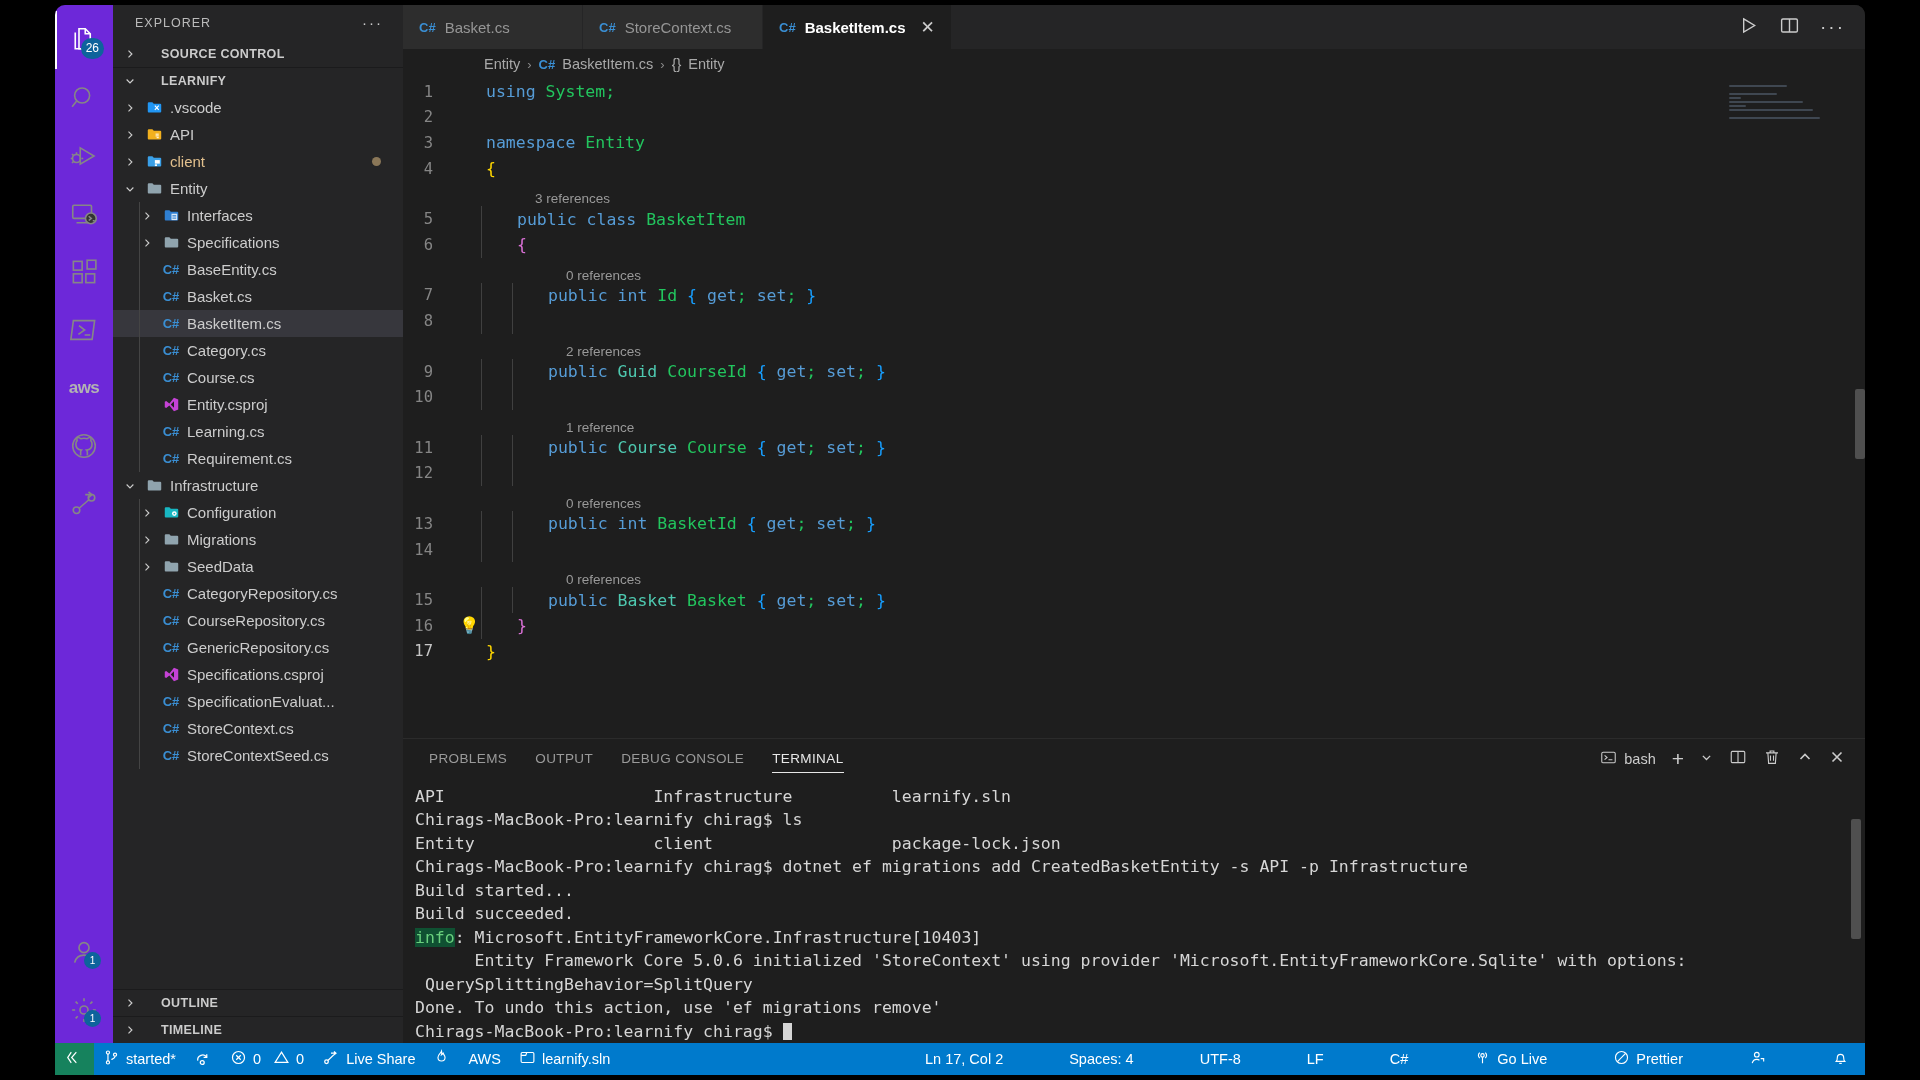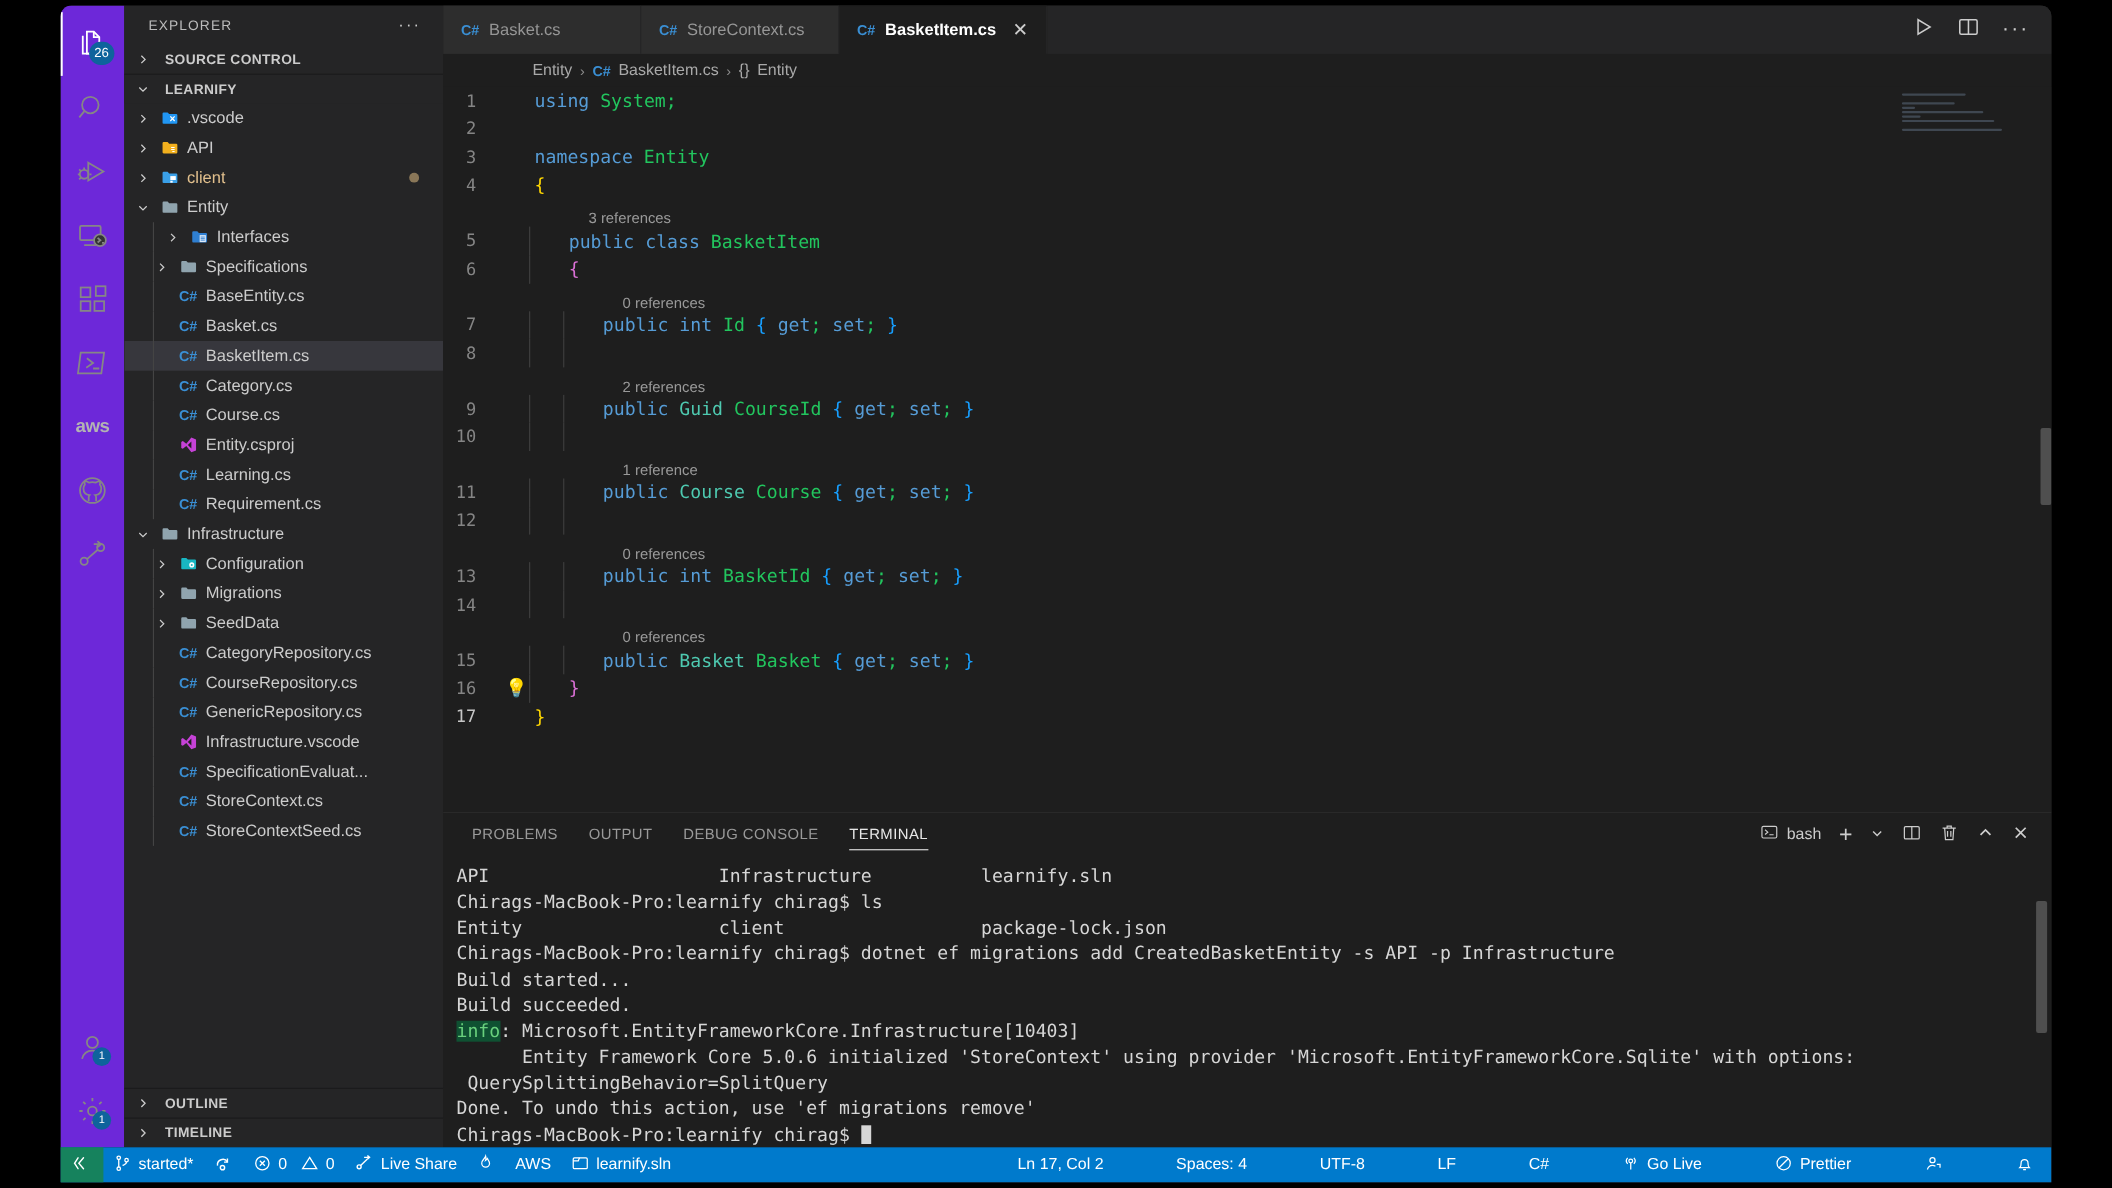--- a/index.html
+++ b/index.html
@@ -64,21 +64,21 @@
     width:290px; flex:0 0 290px; background:#252526; display:flex; flex-direction:column;
     font-size:15px; color:#cccccc; overflow:hidden;
   }
   .sb-head {
     height:35px; display:flex; align-items:center; justify-content:space-between;
     padding:0 20px 0 22px; font-size:12.5px; letter-spacing:1px; color:#bbbbbb;
     flex:0 0 35px;
   }
   .sb-head .dots { letter-spacing:2px; font-size:15px; color:#ccc; }
   .section-head {
-    height:27px; display:flex; align-items:center; gap:12px;
+    height:27px; display:flex; align-items:center; gap:23px;
     padding-left:9px; font-size:12.5px; font-weight:bold; letter-spacing:.35px; color:#cccccc;
     flex:0 0 27px;
   }
   .section-head.bordered { border-top:1px solid #1b1b1c; background:#252526;}
   .chev { width:16px; height:16px; display:inline-flex; align-items:center; justify-content:center; color:#cccccc;}
   .tree { flex:1 1 auto; overflow:hidden; }
   .row {
     height:27px; display:flex; align-items:center; gap:6px; position:relative;
     font-size:15px; color:#cccccc; white-space:nowrap;
   }
@@ -363,21 +363,21 @@
                   <path d="M3.5 6 8 10.5 12.5 6"></path>
                 </svg>
               </span>
               <span class="ficon">
                 <svg width="17" height="17" viewBox="0 0 24 24">
                   <path d="M2.5 6a1.5 1.5 0 0 1 1.5-1.5h5l2 2.2h9a1.5 1.5 0 0 1 1.5 1.5v9.3a1.5 1.5 0 0 1-1.5 1.5H4A1.5 1.5 0 0 1 2.5 17.3z" fill="#90a4ae"></path>
                 </svg>
               </span>
               <span class="lbl">Entity</span>
             </div>
-            <div class="row" style="padding-left: 36px;">
+            <div class="row" style="padding-left: 26px;">
               <span class="guide" style="left: 26px;"></span>
               <span class="arrow">
                 <svg width="12" height="12" viewBox="0 0 16 16" stroke="currentColor" fill="none" stroke-width="1.5">
                   <path d="M6 3.5 10.5 8 6 12.5"></path>
                 </svg>
               </span>
               <span class="ficon">
                 <svg width="17" height="17" viewBox="0 0 24 24">
                   <path d="M2.5 6a1.5 1.5 0 0 1 1.5-1.5h5l2 2.2h9a1.5 1.5 0 0 1 1.5 1.5v9.3a1.5 1.5 0 0 1-1.5 1.5H4A1.5 1.5 0 0 1 2.5 17.3z" fill="#2f7fd1"></path>
                   <rect x="12" y="9.5" width="8" height="9" fill="#dce9f7"></rect>
@@ -550,21 +550,21 @@
             </div>
             <div class="row" style="padding-left: 26px;">
               <span class="guide" style="left: 26px;"></span>
               <span class="arrow"></span>
               <span class="ficon">
                 <svg width="17" height="17" viewBox="0 0 24 24">
                   <path d="M15.5 2.5 9 10.5 4.5 7 2.5 8.2v7.6L4.5 17 9 13.5l6.5 8L21.5 19V5z" fill="#c542d6"></path>
                   <path d="M15.5 7.5v9L11 12z" fill="#1e1e1e"></path>
                 </svg>
               </span>
-              <span class="lbl">Infrastructure.vscode</span>
+              <span class="lbl">Specifications.csproj</span>
             </div>
             <div class="row" style="padding-left: 26px;">
               <span class="guide" style="left: 26px;"></span>
               <span class="arrow"></span>
               <span class="ficon">
                 <span class="cs-ico">C#</span>
               </span>
               <span class="lbl">SpecificationEvaluat...</span>
             </div>
             <div class="row" style="padding-left: 26px;">

